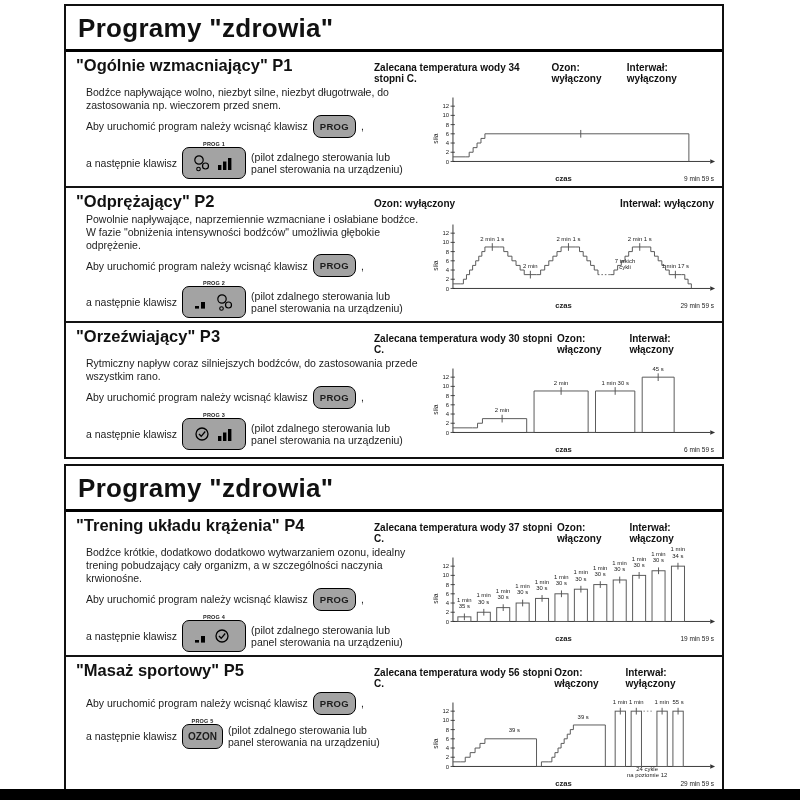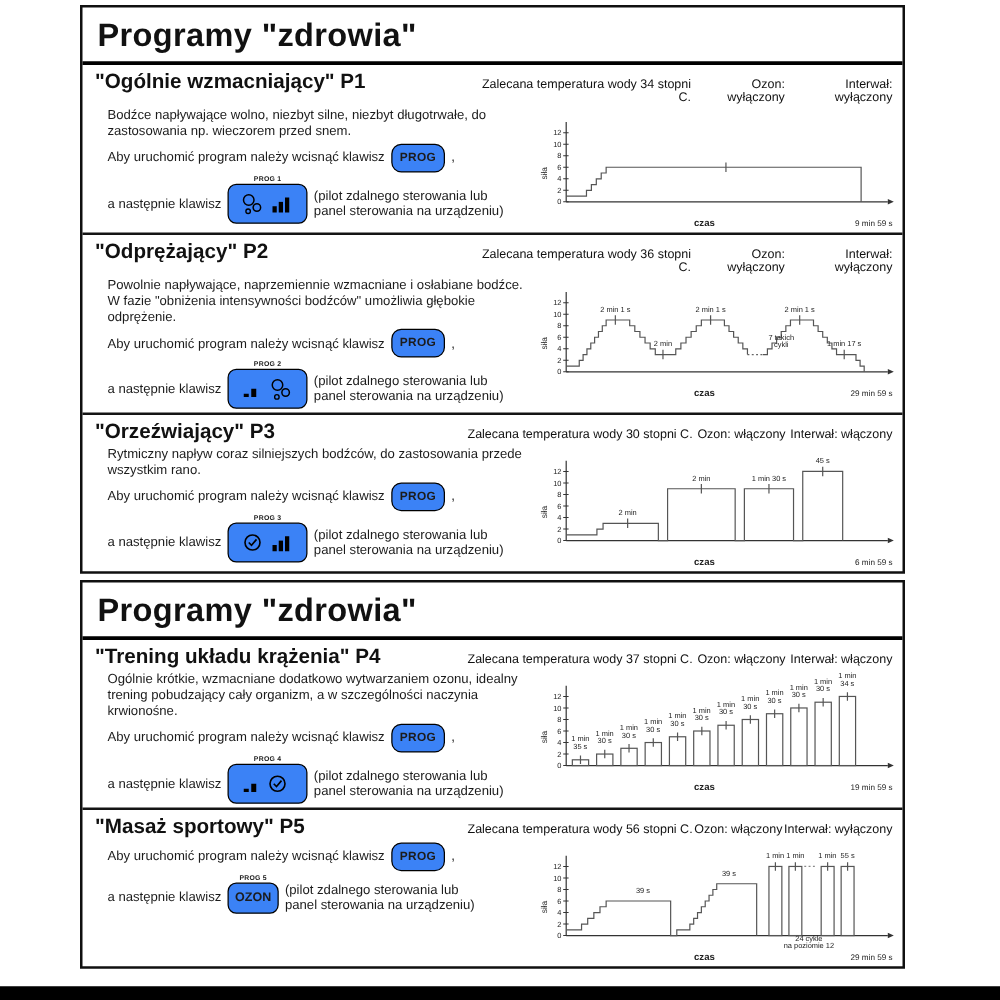--- a/index.html
+++ b/index.html
@@ -7,29 +7,29 @@
         font-family:"Liberation Sans",sans-serif;color:#111;}
   .page-box{margin:0 76px 0 64px;border:2px solid #101010;background:#fff;}
   .box1{margin-top:4px;}
   .box2{margin-top:5px;}
   .page-title{font-size:26px;font-weight:800;margin:0;padding:7px 10px 5px 12px;
               border-bottom:3px solid #000;letter-spacing:.3px;}
   .sec{padding:2px 6px 3px 10px;}
   .sec + .sec{border-top:2px solid #141414;}
   .sec-head{display:flex;align-items:baseline;gap:6px;}
   .sec-title{font-size:16.5px;font-weight:bold;white-space:nowrap;flex:0 0 292px;margin:2px 0 0 0;}
-  .sec-meta{flex:1;display:flex;justify-content:space-between;font-size:10px;font-weight:normal;padding-right:2px;text-align:right;}
+  .sec-meta{flex:1;display:flex;justify-content:space-between;font-size:10px;font-weight:bold;padding-right:2px;}
   .sec-body{display:flex;align-items:flex-start;}
   .sec-left{flex:0 0 342px;padding-left:10px;}
   .sec-right{flex:1;padding-top:1px;}
   .desc{font-size:10.5px;line-height:1.22;margin:2px 0 3px 0;color:#1c1c1c;max-width:335px;}
   .run-row{display:flex;align-items:center;gap:5px;font-size:10.5px;margin-top:3px;color:#1c1c1c;}
   .run-row.second{margin-top:9px;}
   .key{border:1.5px solid #000;border-radius:7px;display:inline-flex;align-items:center;
-       justify-content:center;background:#3b82f6;}
+       justify-content:center;background:#a3a3a3;}
   .key.prog{font-weight:bold;font-size:9.5px;padding:5px 6px;border-radius:8px;letter-spacing:.3px;}
   .key.icon-key{padding:3px 5px;min-width:52px;height:24px;}
   .key.ozon-key{font-weight:bold;font-size:10px;padding:6px 5px;border-radius:7px;}
   .key-wrap{position:relative;display:inline-block;}
   .key-mini{position:absolute;top:-6px;left:50%;transform:translateX(-50%);
             font-size:5.5px;font-weight:bold;white-space:nowrap;letter-spacing:.2px;}
   .note{font-size:10.5px;line-height:1.15;color:#1c1c1c;}
   .sec-right svg{display:block;margin-left:auto;margin-right:2px;}
   .bottom-bar{position:absolute;left:0;right:0;bottom:0;height:11px;background:#000;}
 </style>
@@ -109,21 +109,20 @@
               <line x1="159.12" y1="46.8" x2="159.12" y2="54.8" stroke="#555" stroke-width="1"></line>
             </svg>
           </div>
       </div>
     </section>
 
     <section class="sec">
       <div class="sec-head">
         <h3 class="sec-title">"Odprężający" P2</h3>
         <div class="sec-meta">
-          <span>Zalecana temperatura wody 36 stopni C.</span>
           <span>Ozon: wyłączony</span>
           <span>Interwał: wyłączony</span>
         </div>
       </div>
       <div class="sec-body">
         <div class="sec-left">
           <p class="desc">Powolnie napływające, naprzemiennie wzmacniane i osłabiane bodźce. W fazie "obniżenia intensywności bodźców" umożliwia głębokie odprężenie.</p>
           <div class="run-row">
             <span>Aby uruchomić program należy wcisnąć klawisz</span>
             <span class="key prog">
@@ -279,21 +278,21 @@
       <div class="sec-head">
         <h3 class="sec-title">"Trening układu krążenia" P4</h3>
         <div class="sec-meta">
           <span>Zalecana temperatura wody 37 stopni C.</span>
           <span>Ozon: włączony</span>
           <span>Interwał: włączony</span>
         </div>
       </div>
       <div class="sec-body">
         <div class="sec-left">
-          <p class="desc">Ogólnie krótkie, wzmacniane dodatkowo wytwarzaniem ozonu, idealny trening pobudzający cały organizm, a w szczególności naczynia krwionośne.</p>
+          <p class="desc">Bodźce krótkie, dodatkowo dodatkowo wytwarzaniem ozonu, idealny trening pobudzający cały organizm, a w szczególności naczynia krwionośne.</p>
           <div class="run-row">
             <span>Aby uruchomić program należy wcisnąć klawisz</span>
             <span class="key prog">
                 <span>PROG</span>
               </span>
             <span>,</span>
           </div>
           <div class="run-row second">
             <span>a następnie klawisz</span>
             <span class="key-wrap">

